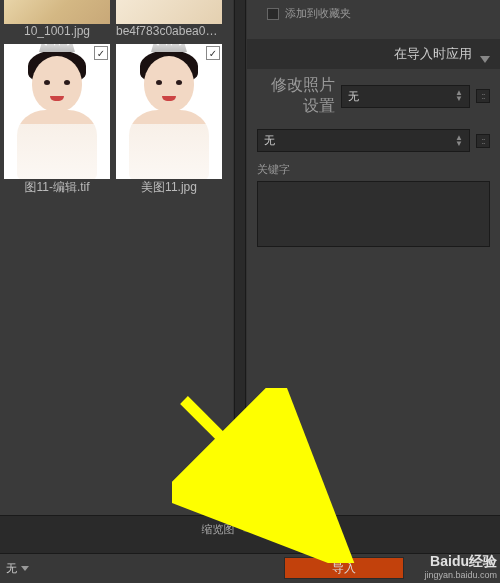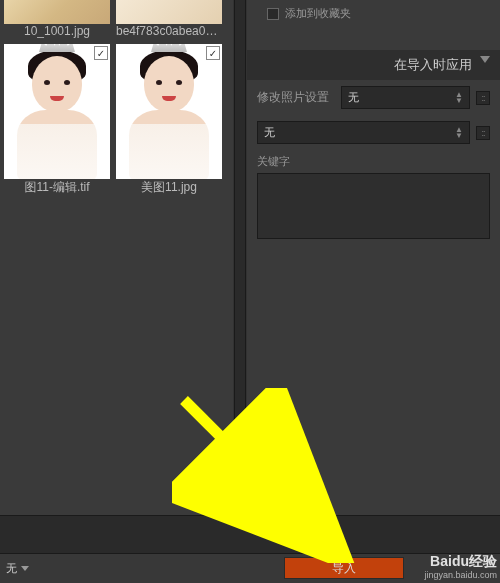--- a/index.html
+++ b/index.html
@@ -150,45 +150,46 @@
   color: #999;
 }
 .checkbox {
   width: 12px;
   height: 12px;
   border: 1px solid #666;
   background: #2a2a2a;
 }
 .section-header {
   display: flex;
-  align-items: flex-start;
+  align-items: flex-end;
   justify-content: flex-end;
   padding: 6px 10px;
   background: #2e2e2e;
   font-size: 13px;
   color: #ccc;
   gap: 8px;
-  margin-top: 23px;
+  margin-top: 12px;
 }
 .triangle-down {
   width: 0;
   height: 0;
   border-left: 5px solid transparent;
   border-right: 5px solid transparent;
   border-top: 7px solid #888;
 }
 .setting-row {
   display: flex;
   align-items: center;
   padding: 6px 10px;
   gap: 6px;
 }
 .setting-label {
   width: 78px;
-  font-size: 12px;
+  text-align: right;
+  font-size: 16px;
   color: #999;
   font-family: Liberation Serif, serif;
 }
 .setting-value {
   flex: 1;
   background: #2a2a2a;
   border: 1px solid #1a1a1a;
   padding: 3px 6px;
   font-size: 11px;
   color: #ccc;
@@ -407,20 +408,26 @@
       <span class="fourdot">::</span>
     </div>
   </div>
   <div class="keyword-label">关键字</div>
   <div class="keyword-box"></div>
 </div>
 
 <div class="separator-h"></div>
 
 <div class="bottom-section">
+  <div class="slider-row">
+    <span>缩览图</span>
+    <div class="slider-track">
+      <div class="slider-thumb"></div>
+    </div>
+  </div>
   <div class="footer-row">
     <div class="footer-left">
       <span>无</span>
       <div class="small-tri"></div>
     </div>
     <div class="import-btn">
       <span>导入</span>
     </div>
   </div>
 </div>

